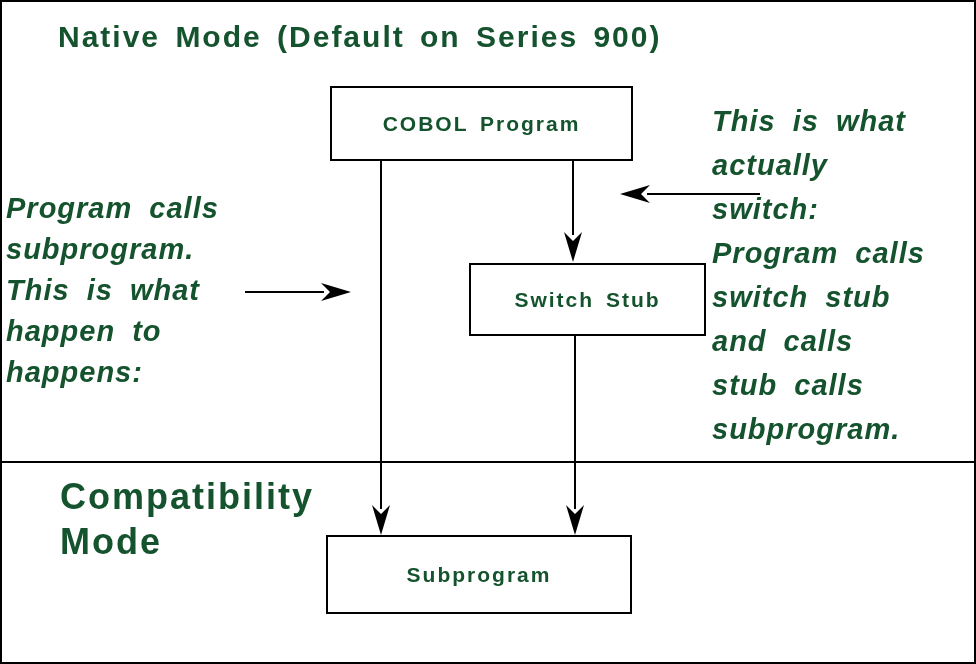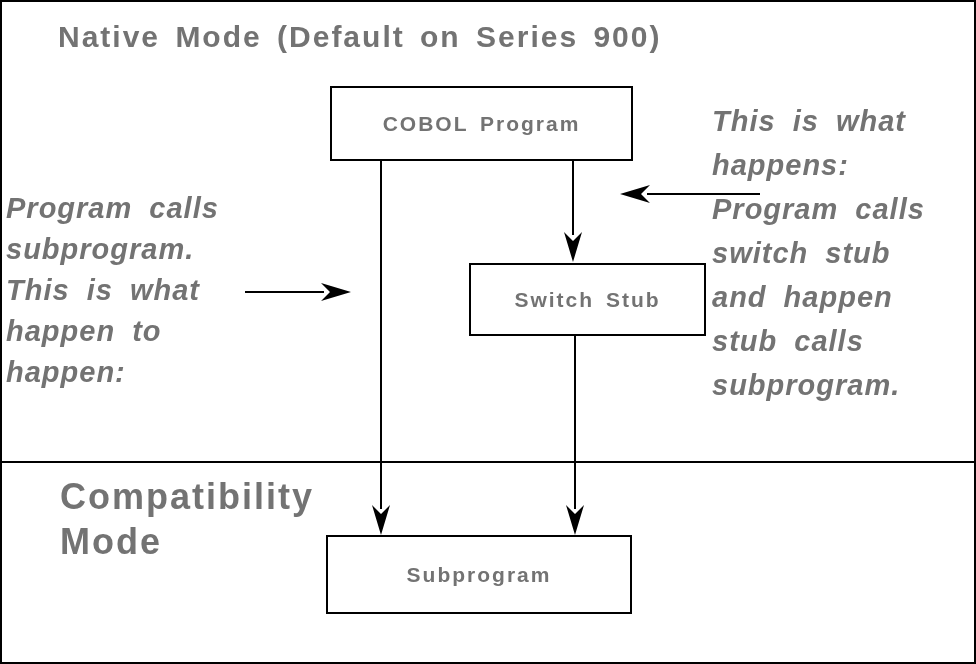--- a/index.html
+++ b/index.html
@@ -8,21 +8,21 @@
     background: #ffffff;
   }
   .canvas {
     position: relative;
     width: 976px;
     height: 664px;
     box-sizing: border-box;
     background: #ffffff;
     border: 2px solid #000000;
     font-family: "Liberation Sans", sans-serif;
-    color: #737373;
+    color: #14532d;
     overflow: hidden;
     padding-left: 44px;
   }
   .wires {
     position: absolute;
     left: 0; top: 0;
     width: 976px; height: 664px;
     pointer-events: none;
   }
   .section-title {
@@ -134,29 +134,30 @@
 
   <div class="node-box box-subprogram">
     <span>Subprogram</span>
   </div>
 
   <div class="annotation annotation-left">
     <div>Program calls</div>
     <div>subprogram.</div>
     <div>This is what</div>
     <div>happen to</div>
-    <div>happen:</div>
+    <div>happens:</div>
   </div>
 
   <div class="annotation annotation-right">
     <div>This is what</div>
-    <div>happens:</div>
+    <div>actually</div>
+    <div>switch:</div>
     <div>Program calls</div>
     <div>switch stub</div>
-    <div>and happen</div>
+    <div>and calls</div>
     <div>stub calls</div>
     <div>subprogram.</div>
   </div>
 
   <div class="compat-label">
     <div>Compatibility</div>
     <div>Mode</div>
   </div>
 
 </div>

